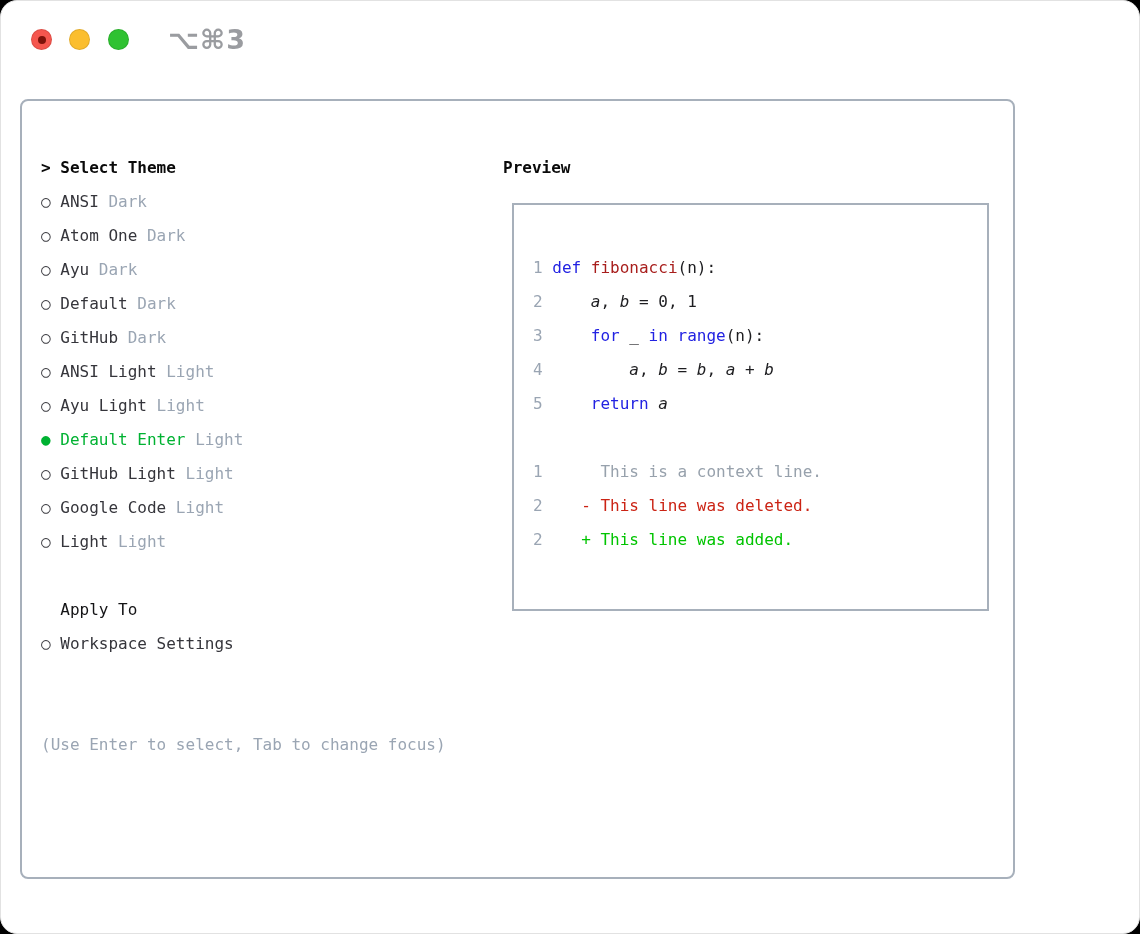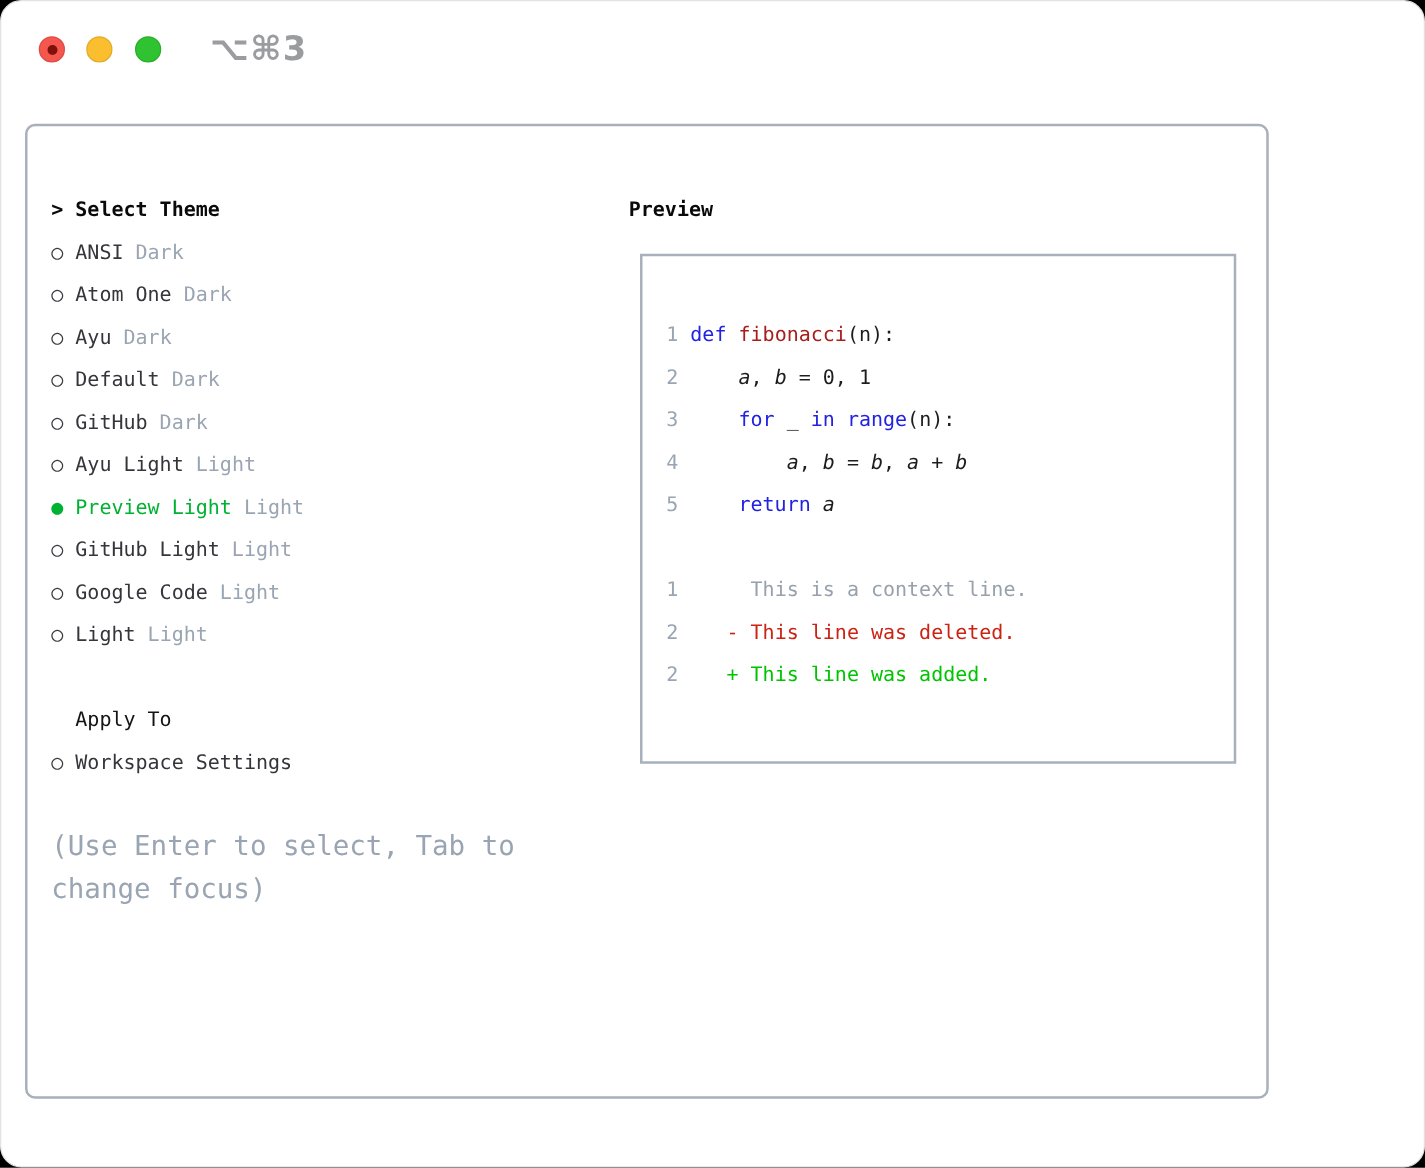--- a/index.html
+++ b/index.html
@@ -25,21 +25,21 @@
   .row{height:34px;line-height:34px;font-size:16px;white-space:pre;color:var(--text-dark,#333338);}
   .mark{display:inline-block;width:2ch;}
   .hdr{font-weight:bold;color:#0a0a0a;}
   .hdr2{color:#141416;}
   .phdr{font-weight:bold;color:#0a0a0a;}
   .muted{color:var(--muted-gray,#9aa5b3);}
   .tname{color:#35353b;}
   .green{color:var(--selection-green,#00b232);}
   .radio{color:#3c3c42;}
   .radio-on{color:var(--selection-green,#00b232);}
-  .hint{width:430px;font-size:22px;line-height:34px;color:var(--muted-gray,#9aa5b3);}
+  .hint{width:430px;font-size:16px;line-height:34px;color:var(--muted-gray,#9aa5b3);margin-top:33px;}
   
   .preview-box{margin:18px 0 0 9px;width:477px;height:408px;box-sizing:border-box;
       border:2px solid var(--border-gray,#a7b0bb);background:#fff;padding:46px 0 0 19px;}
   .ln{color:var(--muted-gray,#9aa5b3);}
   .kw{color:var(--keyword-blue,#2222e2);}
   .fn{color:var(--function-red,#a81e1c);}
   .var{font-style:italic;color:#1d1d20;}
   .tx{color:#1d1d20;}
   .ctx{color:#97a1ac;}
   .del{color:var(--diff-removed-red,#cb2314);}
@@ -60,22 +60,23 @@
 
     <div class="left-col">
       <div class="row hdr"><span class="mark">&gt;</span><span>Select Theme</span></div>
 
       <div id="theme-list">
           <div class="row opt"><span class="mark radio">○</span><span class="tname">ANSI</span><span class="muted"> Dark</span></div>
           <div class="row opt"><span class="mark radio">○</span><span class="tname">Atom One</span><span class="muted"> Dark</span></div>
           <div class="row opt"><span class="mark radio">○</span><span class="tname">Ayu</span><span class="muted"> Dark</span></div>
           <div class="row opt"><span class="mark radio">○</span><span class="tname">Default</span><span class="muted"> Dark</span></div>
           <div class="row opt"><span class="mark radio">○</span><span class="tname">GitHub</span><span class="muted"> Dark</span></div>
+          <div class="row opt"><span class="mark radio">○</span><span class="tname">ANSI Light</span><span class="muted"> Light</span></div>
           <div class="row opt"><span class="mark radio">○</span><span class="tname">Ayu Light</span><span class="muted"> Light</span></div>
-          <div class="row opt"><span class="mark radio-on">●</span><span class="tname green">Preview Light</span><span class="muted"> Light</span></div>
+          <div class="row opt"><span class="mark radio-on">●</span><span class="tname green">Default Enter</span><span class="muted"> Light</span></div>
           <div class="row opt"><span class="mark radio">○</span><span class="tname">GitHub Light</span><span class="muted"> Light</span></div>
           <div class="row opt"><span class="mark radio">○</span><span class="tname">Google Code</span><span class="muted"> Light</span></div>
           <div class="row opt"><span class="mark radio">○</span><span class="tname">Light</span><span class="muted"> Light</span></div>
         </div>
 
       <div class="row"></div>
 
       <div class="row hdr2"><span class="mark"></span><span>Apply To</span></div>
 
       <div id="apply-list">

